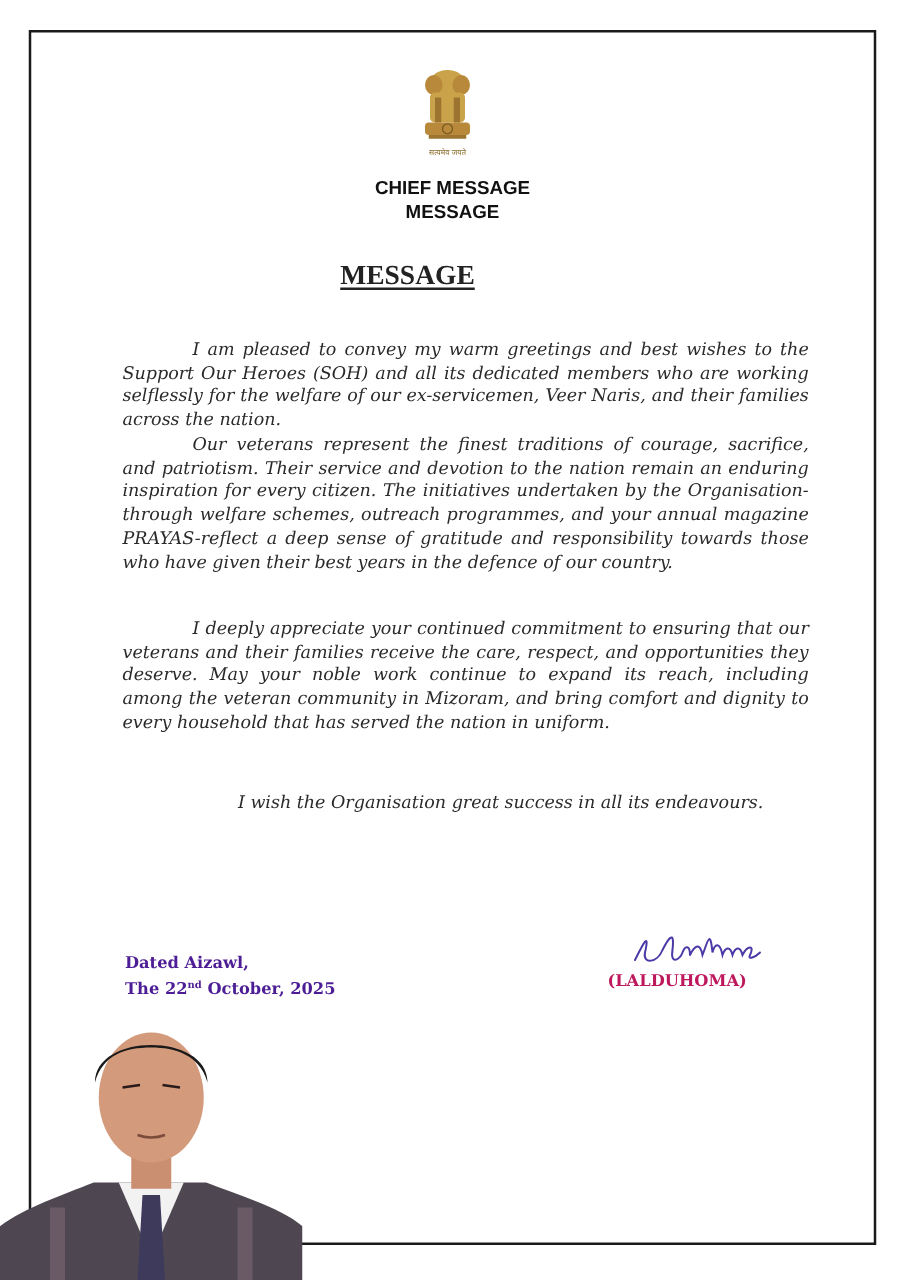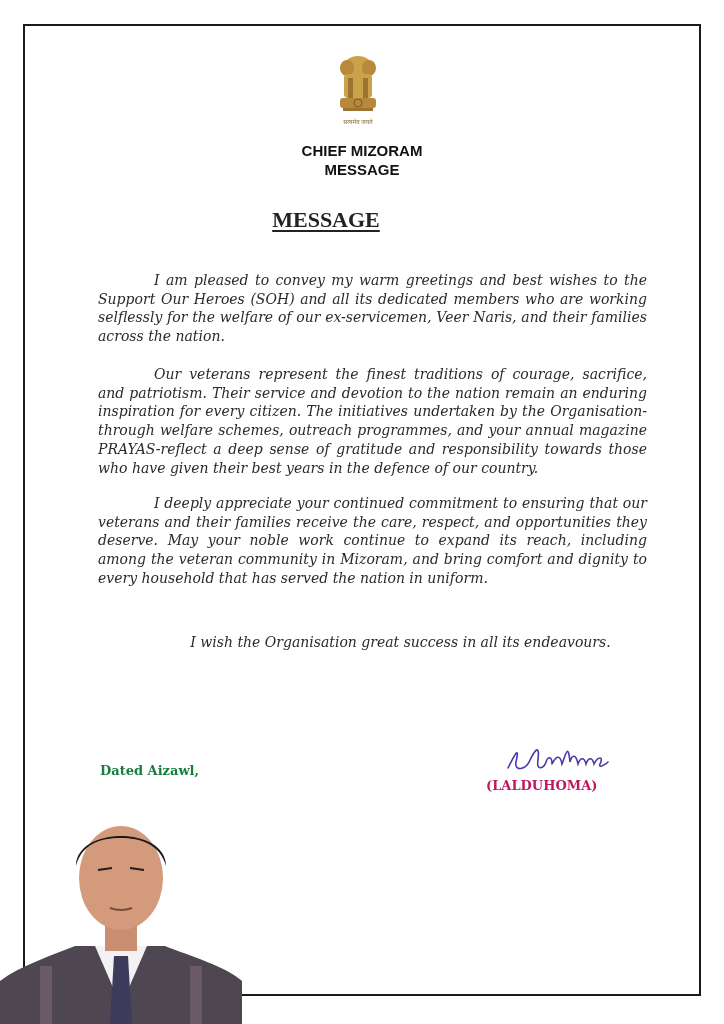--- a/index.html
+++ b/index.html
@@ -20,27 +20,27 @@
       font-family: "Liberation Serif", serif; font-weight: bold; font-size: 22px; color: #222;
     }
     .title span { text-decoration: underline; text-underline-offset: 3px; }
     .body {
       position: absolute; left: 98px; width: 549px;
       font-family: "DejaVu Serif", serif; font-size: 14px; line-height: 18.7px;
       color: #2a2a2a; text-align: justify; font-style: italic;
     }
     .body p { margin: 0; text-indent: 56px; }
     .p1 { top: 271px; }
-    .p2 { top: 365px; }
+    .p2 { top: 347px; }
     .p3 { top: 494px; }
     .p4 { top: 633px; }
     .p4 p { text-align: center; }
     .dated {
       position: absolute; left: 100px; top: 762px;
-      font-family: "DejaVu Serif", serif; font-weight: bold; font-size: 13px; line-height: 17px; color: #15803d;
+      font-family: "DejaVu Serif", serif; font-weight: bold; font-size: 13px; line-height: 17px; color: #4c1d95;
     }
     .dated sup { font-size: 8px; vertical-align: 5px; }
     .sig { position: absolute; left: 500px; top: 732px; width: 115px; height: 45px; }
     .signame {
       position: absolute; left: 486px; top: 778px;
       font-family: "DejaVu Serif", serif; font-weight: bold; font-size: 13px; color: #be185d;
     }
     .photo { position: absolute; left: 0; top: 806px; width: 242px; height: 218px; }
   </style>
 </head>
@@ -54,40 +54,41 @@
   <ellipse cx="36" cy="16" rx="7" ry="8" fill="#b8893a"></ellipse>
   <rect x="11" y="22" width="28" height="24" rx="4" fill="#c9a24a"></rect>
   <rect x="15" y="26" width="5" height="20" fill="#9c7430"></rect>
   <rect x="30" y="26" width="5" height="20" fill="#9c7430"></rect>
   <rect x="7" y="46" width="36" height="10" rx="3" fill="#b8893a"></rect>
   <circle cx="25" cy="51" r="4" fill="none" stroke="#7a5a20" stroke-width="1"></circle>
   <rect x="10" y="56" width="30" height="3" fill="#9c7430"></rect>
   <text x="25" y="72" text-anchor="middle" font-size="6" fill="#8a6a2a" font-family="DejaVu Sans, sans-serif">सत्यमेव जयते</text>
 </svg>
 
-<div class="office l1">CHIEF MIZORAM</div>
+<div class="office l1">CHIEF MESSAGE</div>
 <div class="office l2">MESSAGE</div>
 
 <div class="title"><span>MESSAGE</span></div>
 
 <div class="body p1">
     <p>I am pleased to convey my warm greetings and best wishes to the Support Our Heroes (SOH) and all its dedicated members who are working selflessly for the welfare of our ex-servicemen, Veer Naris, and their families across the nation.</p>
   </div>
 <div class="body p2">
     <p>Our veterans represent the finest traditions of courage, sacrifice, and patriotism. Their service and devotion to the nation remain an enduring inspiration for every citizen. The initiatives undertaken by the Organisation-through welfare schemes, outreach programmes, and your annual magazine PRAYAS-reflect a deep sense of gratitude and responsibility towards those who have given their best years in the defence of our country.</p>
   </div>
 <div class="body p3">
     <p>I deeply appreciate your continued commitment to ensuring that our veterans and their families receive the care, respect, and opportunities they deserve. May your noble work continue to expand its reach, including among the veteran community in Mizoram, and bring comfort and dignity to every household that has served the nation in uniform.</p>
   </div>
 <div class="body p4">
     <p>I wish the Organisation great success in all its endeavours.</p>
   </div>
 
 <div class="dated">
   <div>Dated Aizawl,</div>
+  <div><span>The 22</span><sup>nd</sup><span> October, 2025</span></div>
 </div>
 
 <svg class="sig" viewBox="0 0 115 45">
   <path d="M8 36 C 14 24, 20 12, 16 30 C 14 40, 26 38, 30 28 M 30 28 C 34 20, 40 10, 38 28 C 36 40, 44 36, 46 30 C 48 24, 52 24, 52 32 M 52 32 C 56 24, 60 22, 62 32 C 66 22, 68 10, 70 30 C 72 22, 76 22, 78 32 C 80 26, 84 24, 86 32 C 88 26, 92 24, 94 32 C 98 24, 104 24, 100 32 C 98 36, 104 34, 108 30" fill="none" stroke="#4a3aa8" stroke-width="1.6" stroke-linecap="round"></path>
 </svg>
 <div class="signame">(LALDUHOMA)</div>
 
 <svg class="photo" viewBox="0 0 242 218">
   <path d="M0 218 L0 175 C 20 160, 50 150, 75 140 L 165 140 C 190 150, 225 160, 242 175 L 242 218 Z" fill="#4e4650"></path>
   <path d="M95 140 L 121 200 L 147 140 Z" fill="#f2f2f2"></path>

